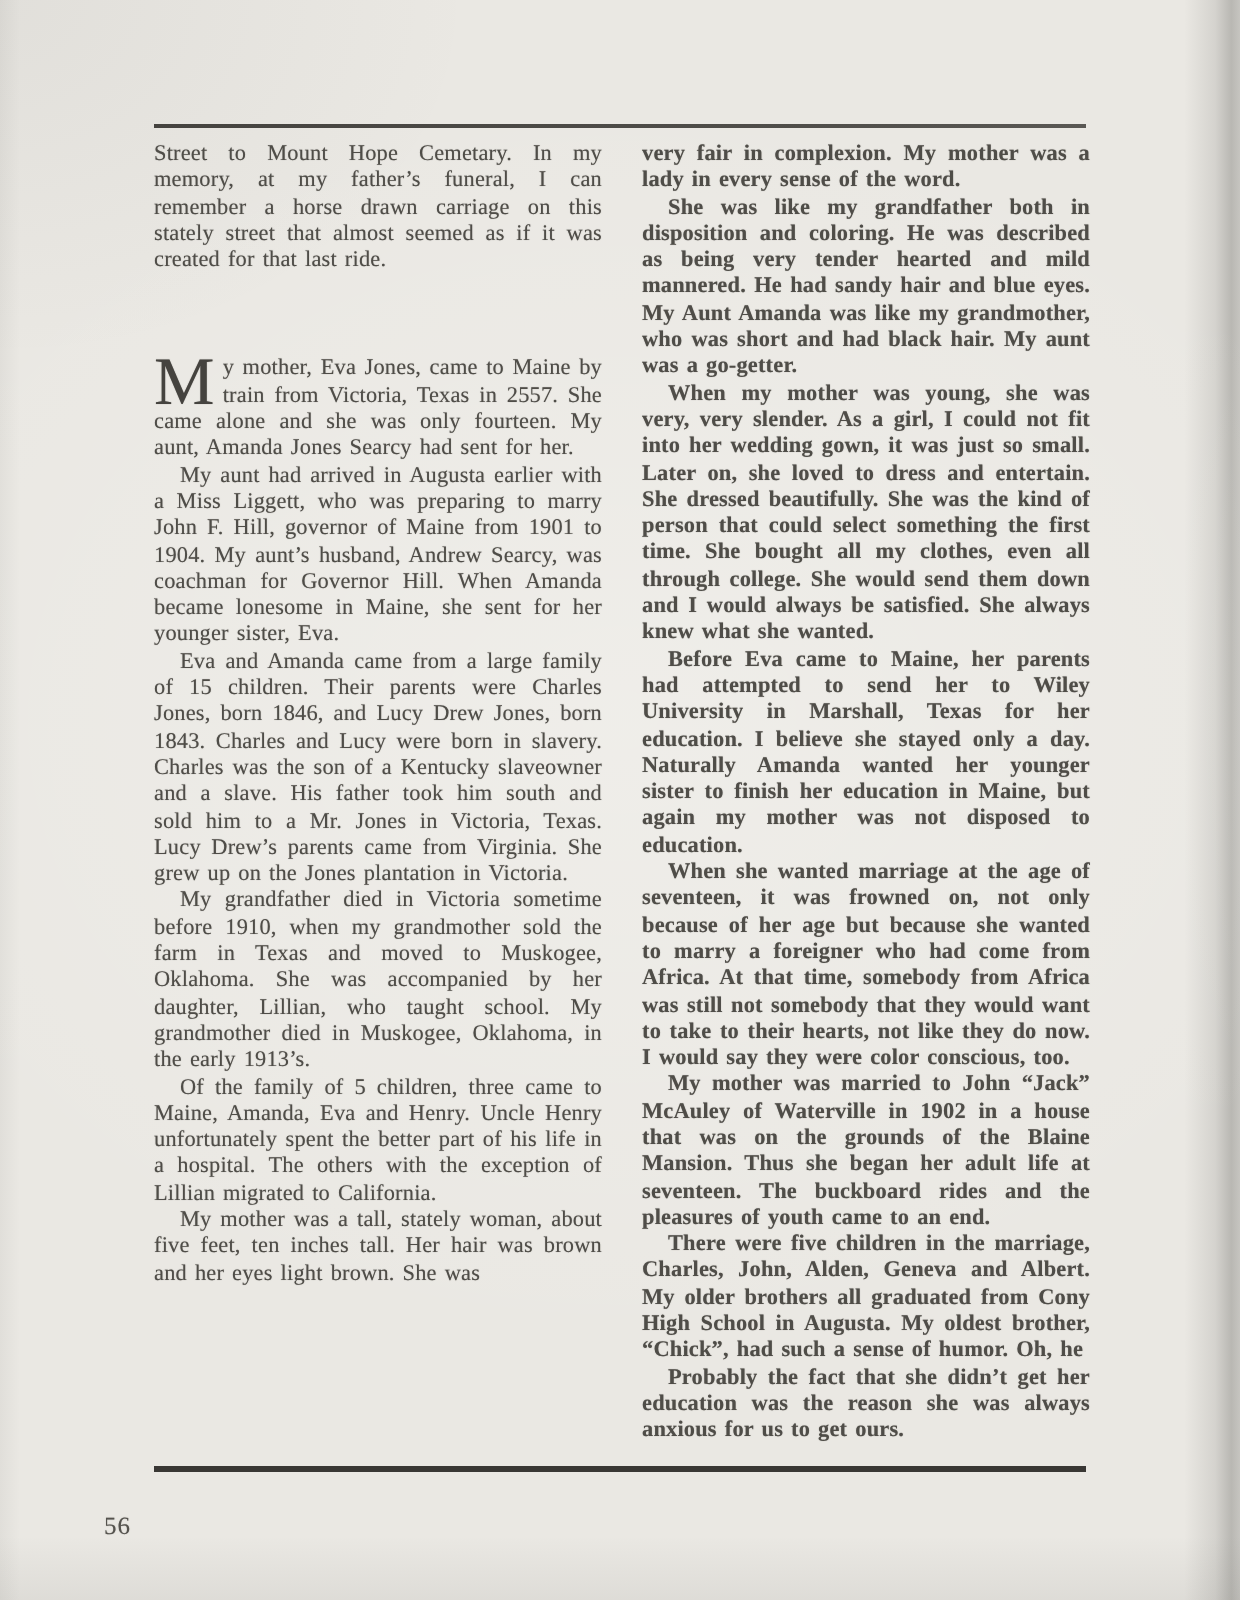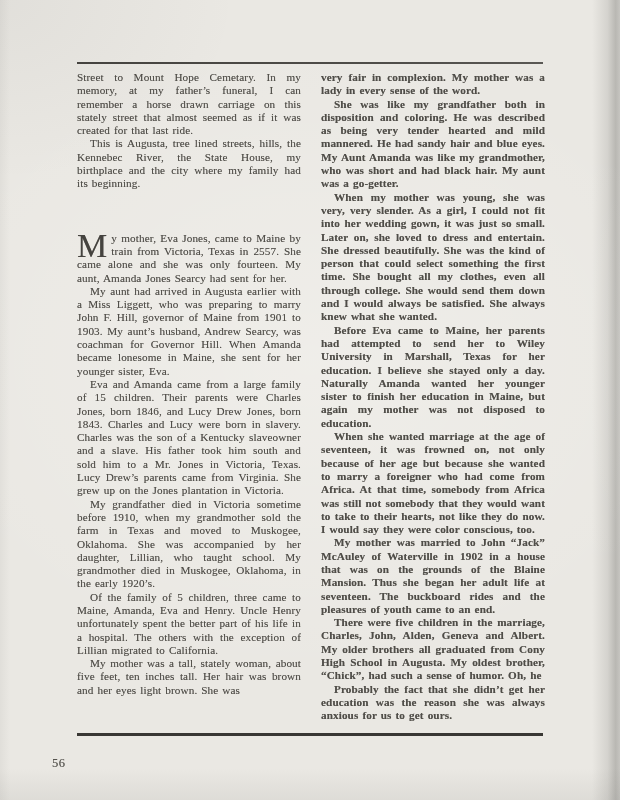--- a/index.html
+++ b/index.html
@@ -81,29 +81,28 @@
 </head>
 <body>
 
 <div class="page">
 
   <div class="rule rule-top"></div>
 
   <div class="column column-left">
     <div class="para-group continuation">
         <p class="para">Street to Mount Hope Cemetary. In my memory, at my father’s funeral, I can remember a horse drawn carriage on this stately street that almost seemed as if it was created for that last ride.</p>
-        <p class="para">This is Augusta, tree lined streets, hills, the Kennebec River, the State House, my birthplace and the city where my family had its beginning.</p>
       </div>
 
     <p class="para section-opening"><span class="drop-cap">M</span><span>y mother, Eva Jones, came to Maine by train from Victoria, Texas in 2557. She came alone and she was only fourteen. My aunt, Amanda Jones Searcy had sent for her.</span></p>
 
     <div class="para-group">
-        <p class="para">My aunt had arrived in Augusta earlier with a Miss Liggett, who was preparing to marry John F. Hill, governor of Maine from 1901 to 1903. My aunt’s husband, Andrew Searcy, was coachman for Governor Hill. When Amanda became lonesome in Maine, she sent for her younger sister, Eva.</p>
+        <p class="para">My aunt had arrived in Augusta earlier with a Miss Liggett, who was preparing to marry John F. Hill, governor of Maine from 1901 to 1904. My aunt’s husband, Andrew Searcy, was coachman for Governor Hill. When Amanda became lonesome in Maine, she sent for her younger sister, Eva.</p>
         <p class="para">Eva and Amanda came from a large family of 15 children. Their parents were Charles Jones, born 1846, and Lucy Drew Jones, born 1843. Charles and Lucy were born in slavery. Charles was the son of a Kentucky slaveowner and a slave. His father took him south and sold him to a Mr. Jones in Victoria, Texas. Lucy Drew’s parents came from Virginia. She grew up on the Jones plantation in Victoria.</p>
-        <p class="para">My grandfather died in Victoria sometime before 1910, when my grandmother sold the farm in Texas and moved to Muskogee, Oklahoma. She was accompanied by her daughter, Lillian, who taught school. My grandmother died in Muskogee, Oklahoma, in the early 1920’s.</p>
+        <p class="para">My grandfather died in Victoria sometime before 1910, when my grandmother sold the farm in Texas and moved to Muskogee, Oklahoma. She was accompanied by her daughter, Lillian, who taught school. My grandmother died in Muskogee, Oklahoma, in the early 1913’s.</p>
         <p class="para">Of the family of 5 children, three came to Maine, Amanda, Eva and Henry. Uncle Henry unfortunately spent the better part of his life in a hospital. The others with the exception of Lillian migrated to California.</p>
         <p class="para">My mother was a tall, stately woman, about five feet, ten inches tall. Her hair was brown and her eyes light brown. She was</p>
       </div>
   </div>
 
   <div class="column column-right">
     <div class="para-group continuation">
         <p class="para">very fair in complexion. My mother was a lady in every sense of the word.</p>
         <p class="para">She was like my grandfather both in disposition and coloring. He was described as being very tender hearted and mild mannered. He had sandy hair and blue eyes. My Aunt Amanda was like my grandmother, who was short and had black hair. My aunt was a go-getter.</p>
         <p class="para">When my mother was young, she was very, very slender. As a girl, I could not fit into her wedding gown, it was just so small. Later on, she loved to dress and entertain. She dressed beautifully. She was the kind of person that could select something the first time. She bought all my clothes, even all through college. She would send them down and I would always be satisfied. She always knew what she wanted.</p>

